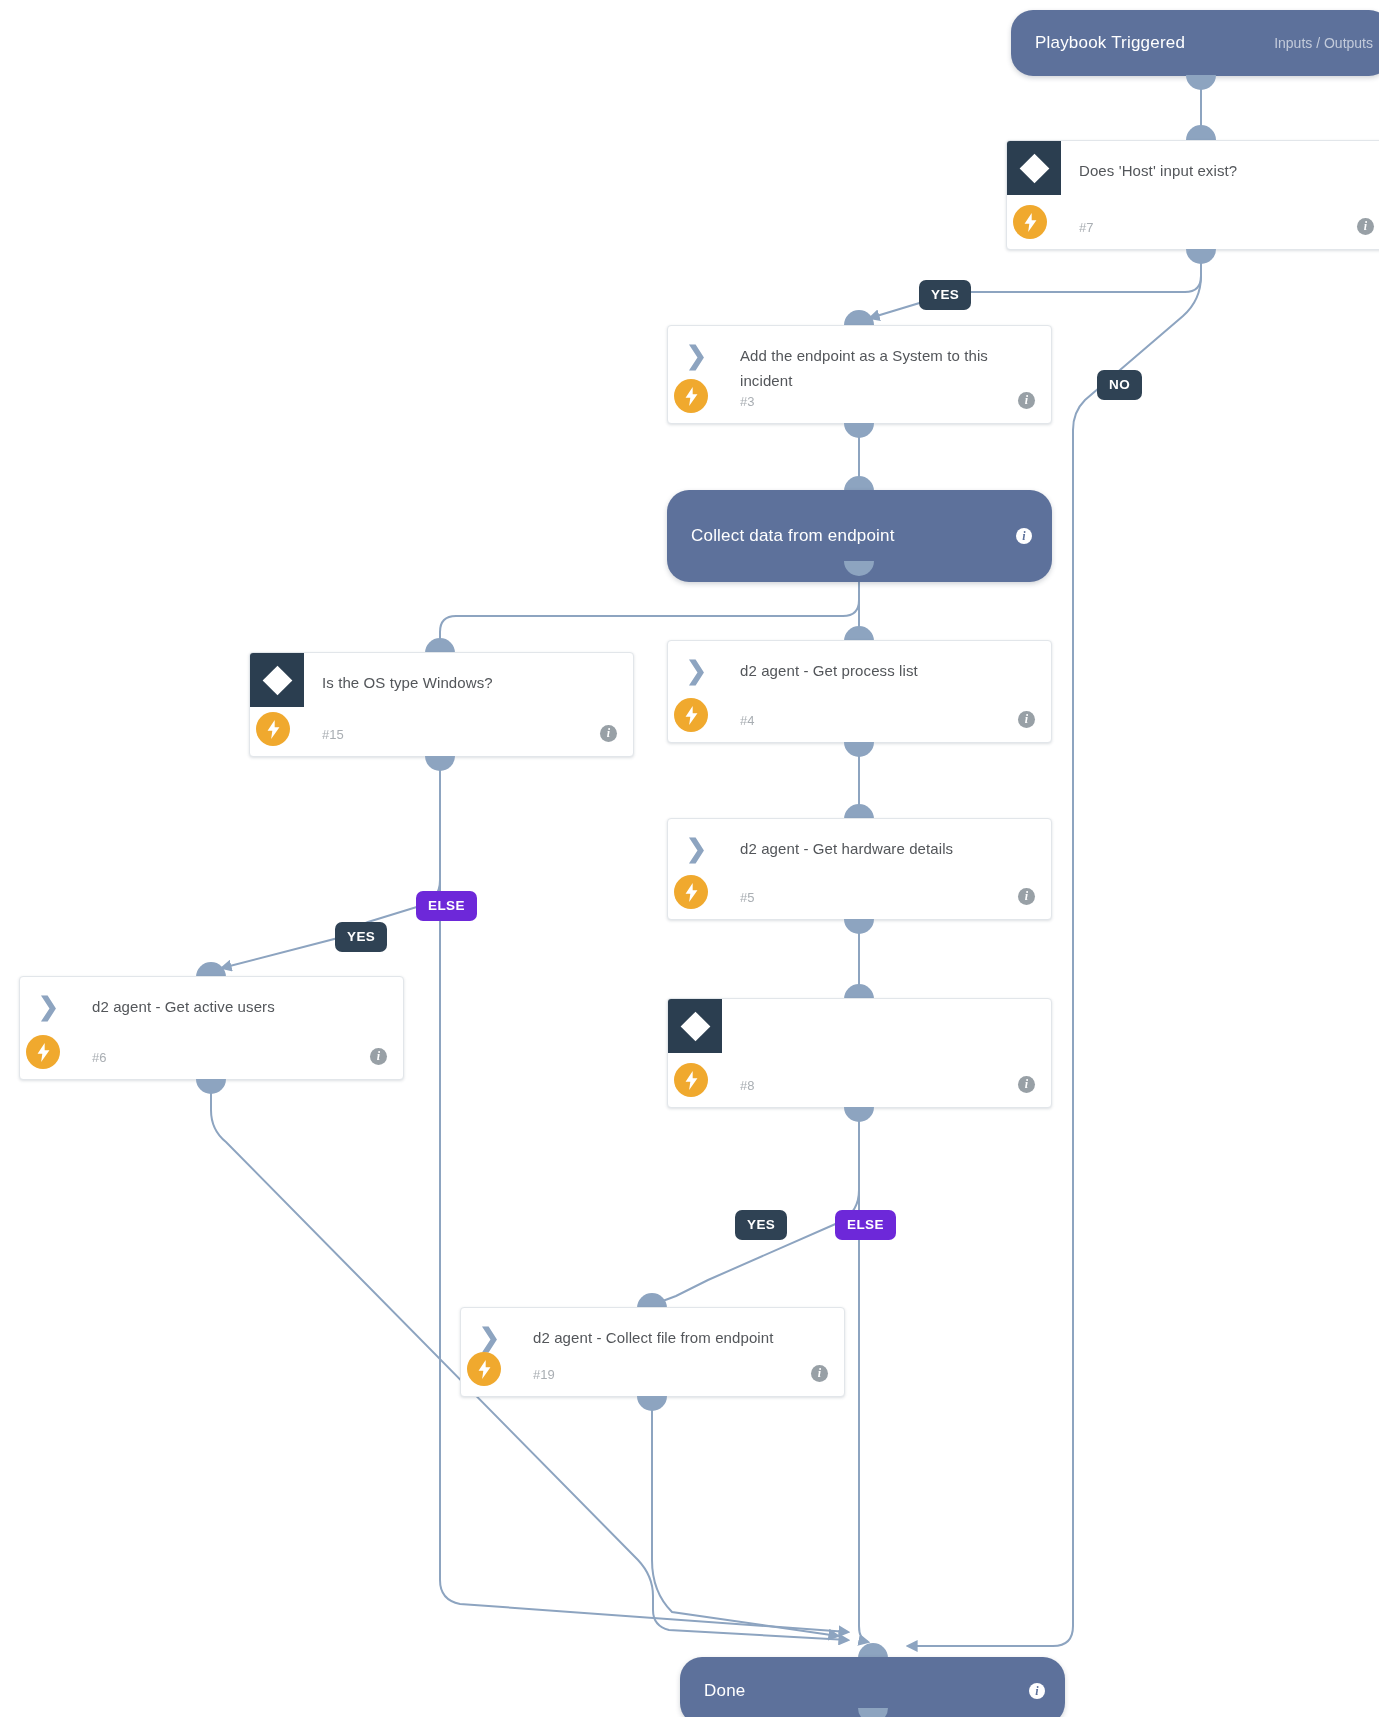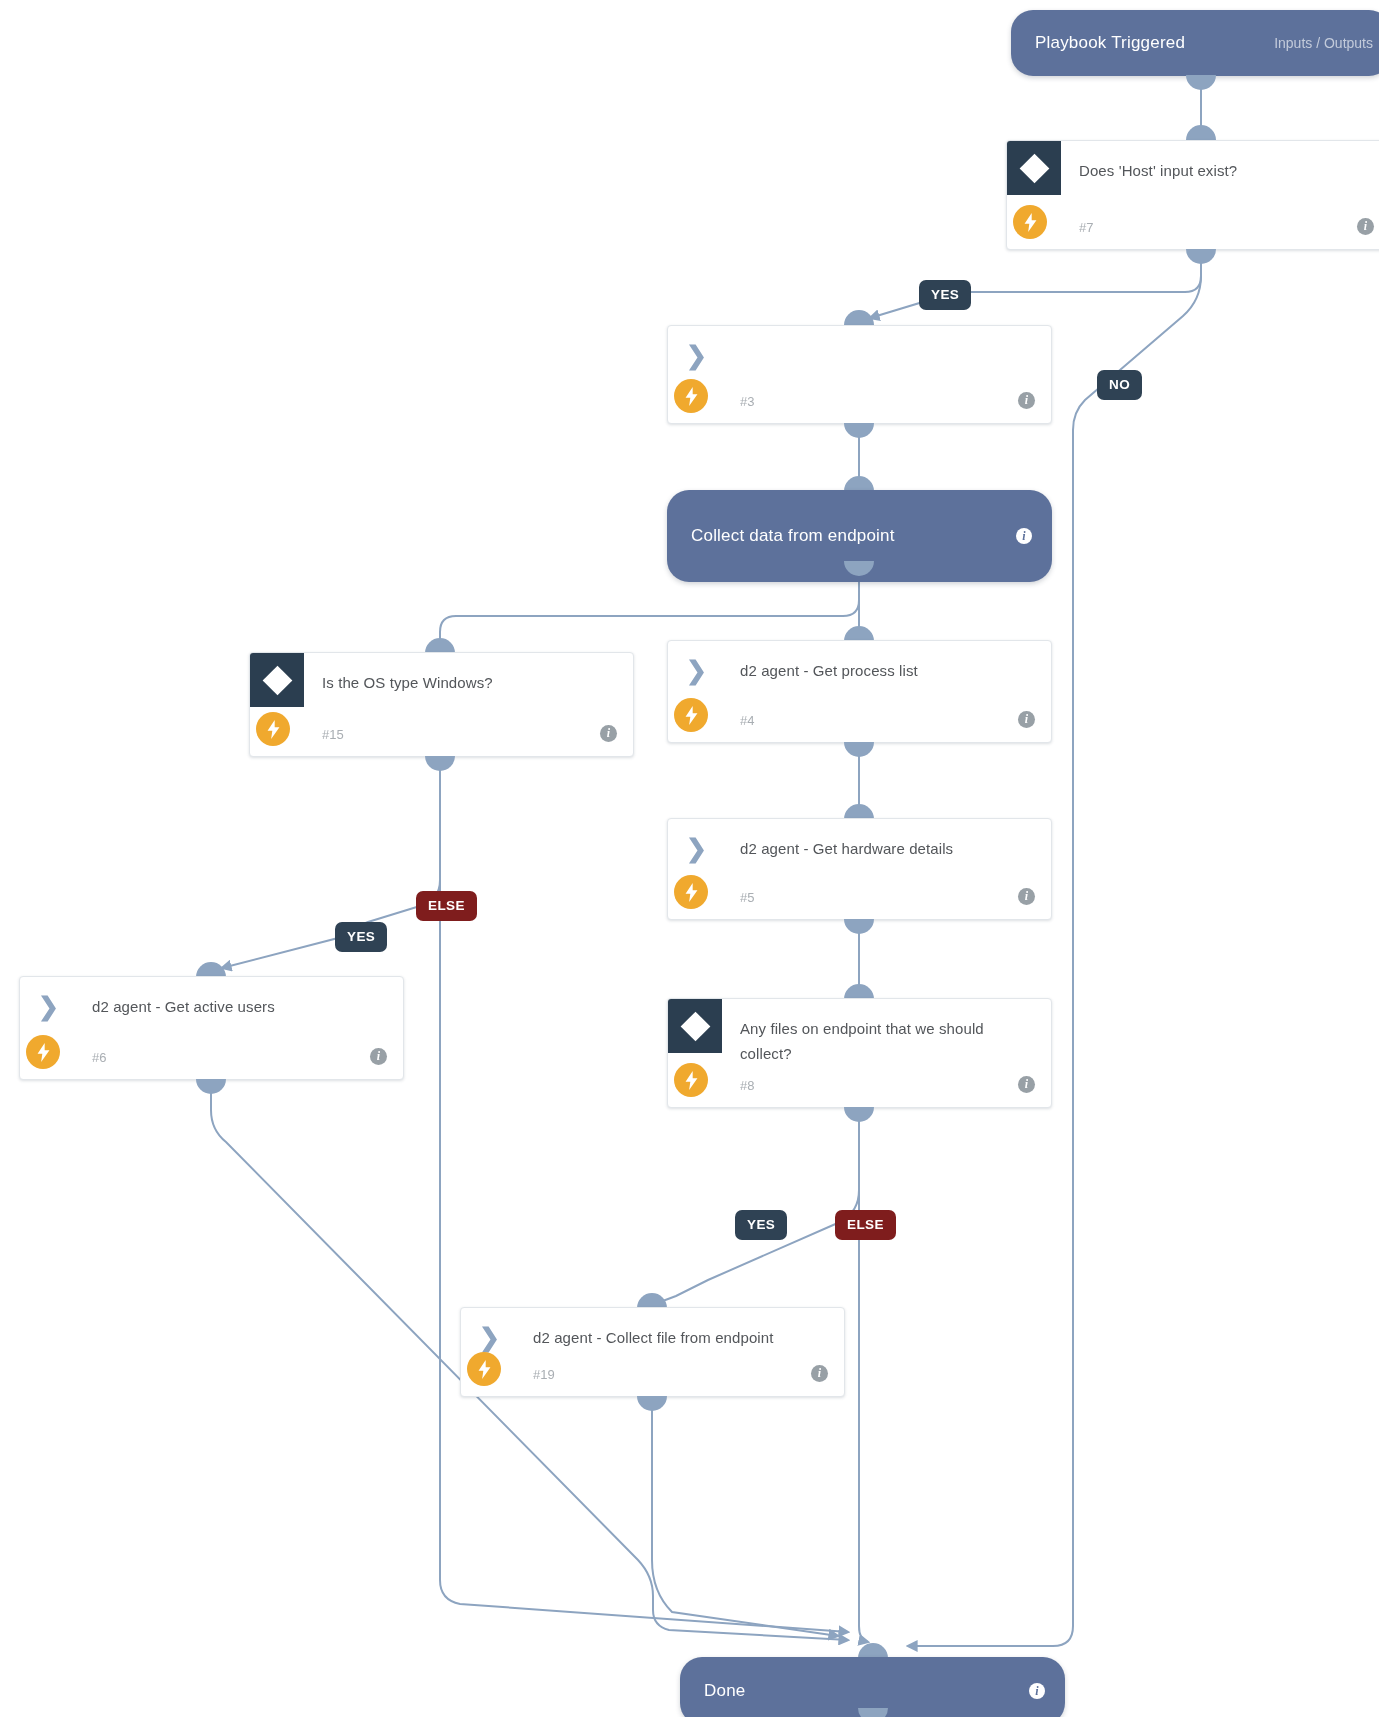--- a/index.html
+++ b/index.html
@@ -168,21 +168,21 @@
     border-radius: 7px;
     color: #ffffff;
     font-size: 13.5px;
     font-weight: bold;
     line-height: 30px;
     text-align: center;
     letter-spacing: .4px;
     box-sizing: border-box;
   }
   .branch.dark  { background: #2f4254; }
-  .branch.amber { background: #7f1d1d; }
+  .branch.amber { background: #6d28d9; }
 
   
   .dome {
     position: absolute;
     width: 30px;
     height: 15px;
     background: #8da4c0;
     pointer-events: none;
   }
   .dome.down { border-radius: 0 0 15px 15px; }
@@ -256,20 +256,21 @@
   <div class="dome down" style="left:1178px; top:249px;"></div>
 
   <div class="branch dark" style="left:911px; top:280px;">YES</div>
 
   <div class="branch dark" style="left:1089px; top:370px;text-align:right;">NO</div>
 
   <div class="dome up" style="left:836px; top:310px;"></div>
   <div class="card node" style="left:659px; top:325px; width:385px; height:99px;">
     <div class="card-body">
       <div class="type-chevron">❯</div>
+      <div class="card-title">Add the endpoint as a System to this incident</div>
       <div class="bolt">
         <svg width="15" height="19" viewBox="0 0 12 16">
             <path d="M7 0 L1 9 h4 l-1 7 l7 -10 h-4 z" fill="#fff"></path>
           </svg>
       </div>
       <div class="card-num">#3</div>
       <div class="info-dot">i</div>
     </div>
   </div>
   <div class="dome down" style="left:836px; top:423px;"></div>
@@ -350,21 +351,20 @@
     </div>
   </div>
   <div class="dome down" style="left:188px; top:1079px;"></div>
 
   <div class="dome up" style="left:836px; top:984px;"></div>
   <div class="card node" style="left:659px; top:998px; width:385px; height:110px;">
     <div class="card-body">
       <div class="type-badge-square">
           <span class="diamond"></span>
         </div>
-      <div class="card-title">Any files on endpoint that we should collect?</div>
       <div class="bolt">
         <svg width="15" height="19" viewBox="0 0 12 16">
             <path d="M7 0 L1 9 h4 l-1 7 l7 -10 h-4 z" fill="#fff"></path>
           </svg>
       </div>
       <div class="card-num">#8</div>
       <div class="info-dot">i</div>
     </div>
   </div>
   <div class="dome down" style="left:836px; top:1107px;"></div>

